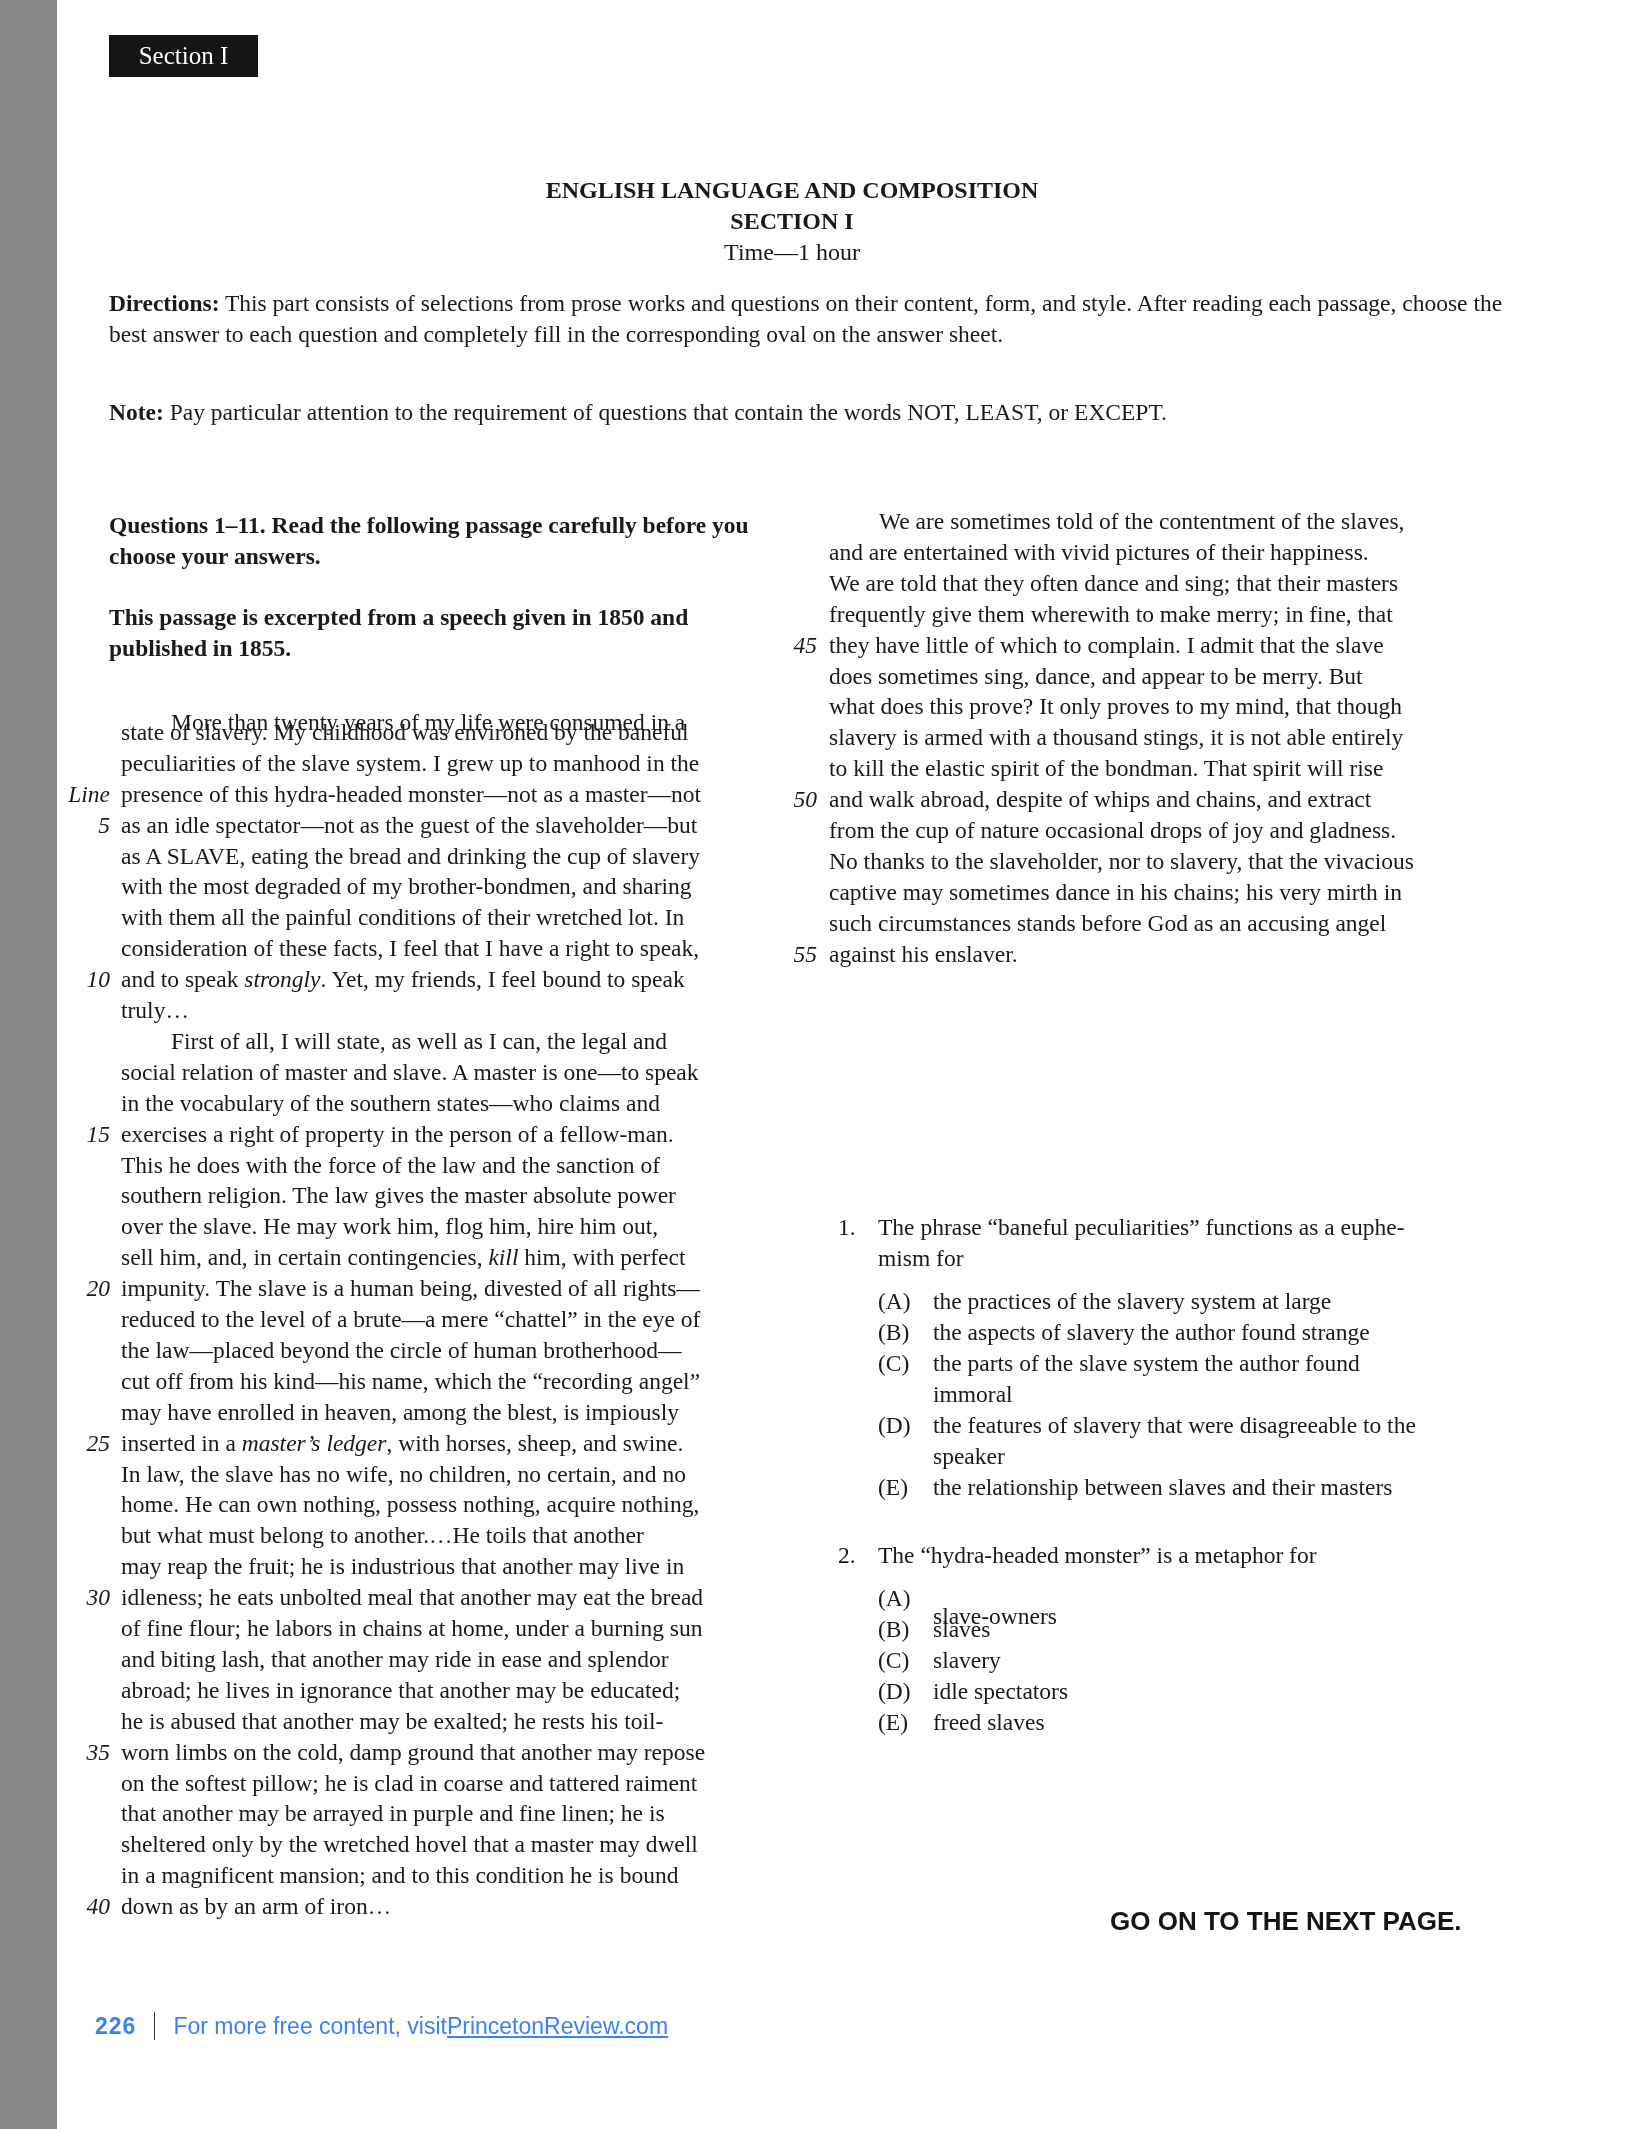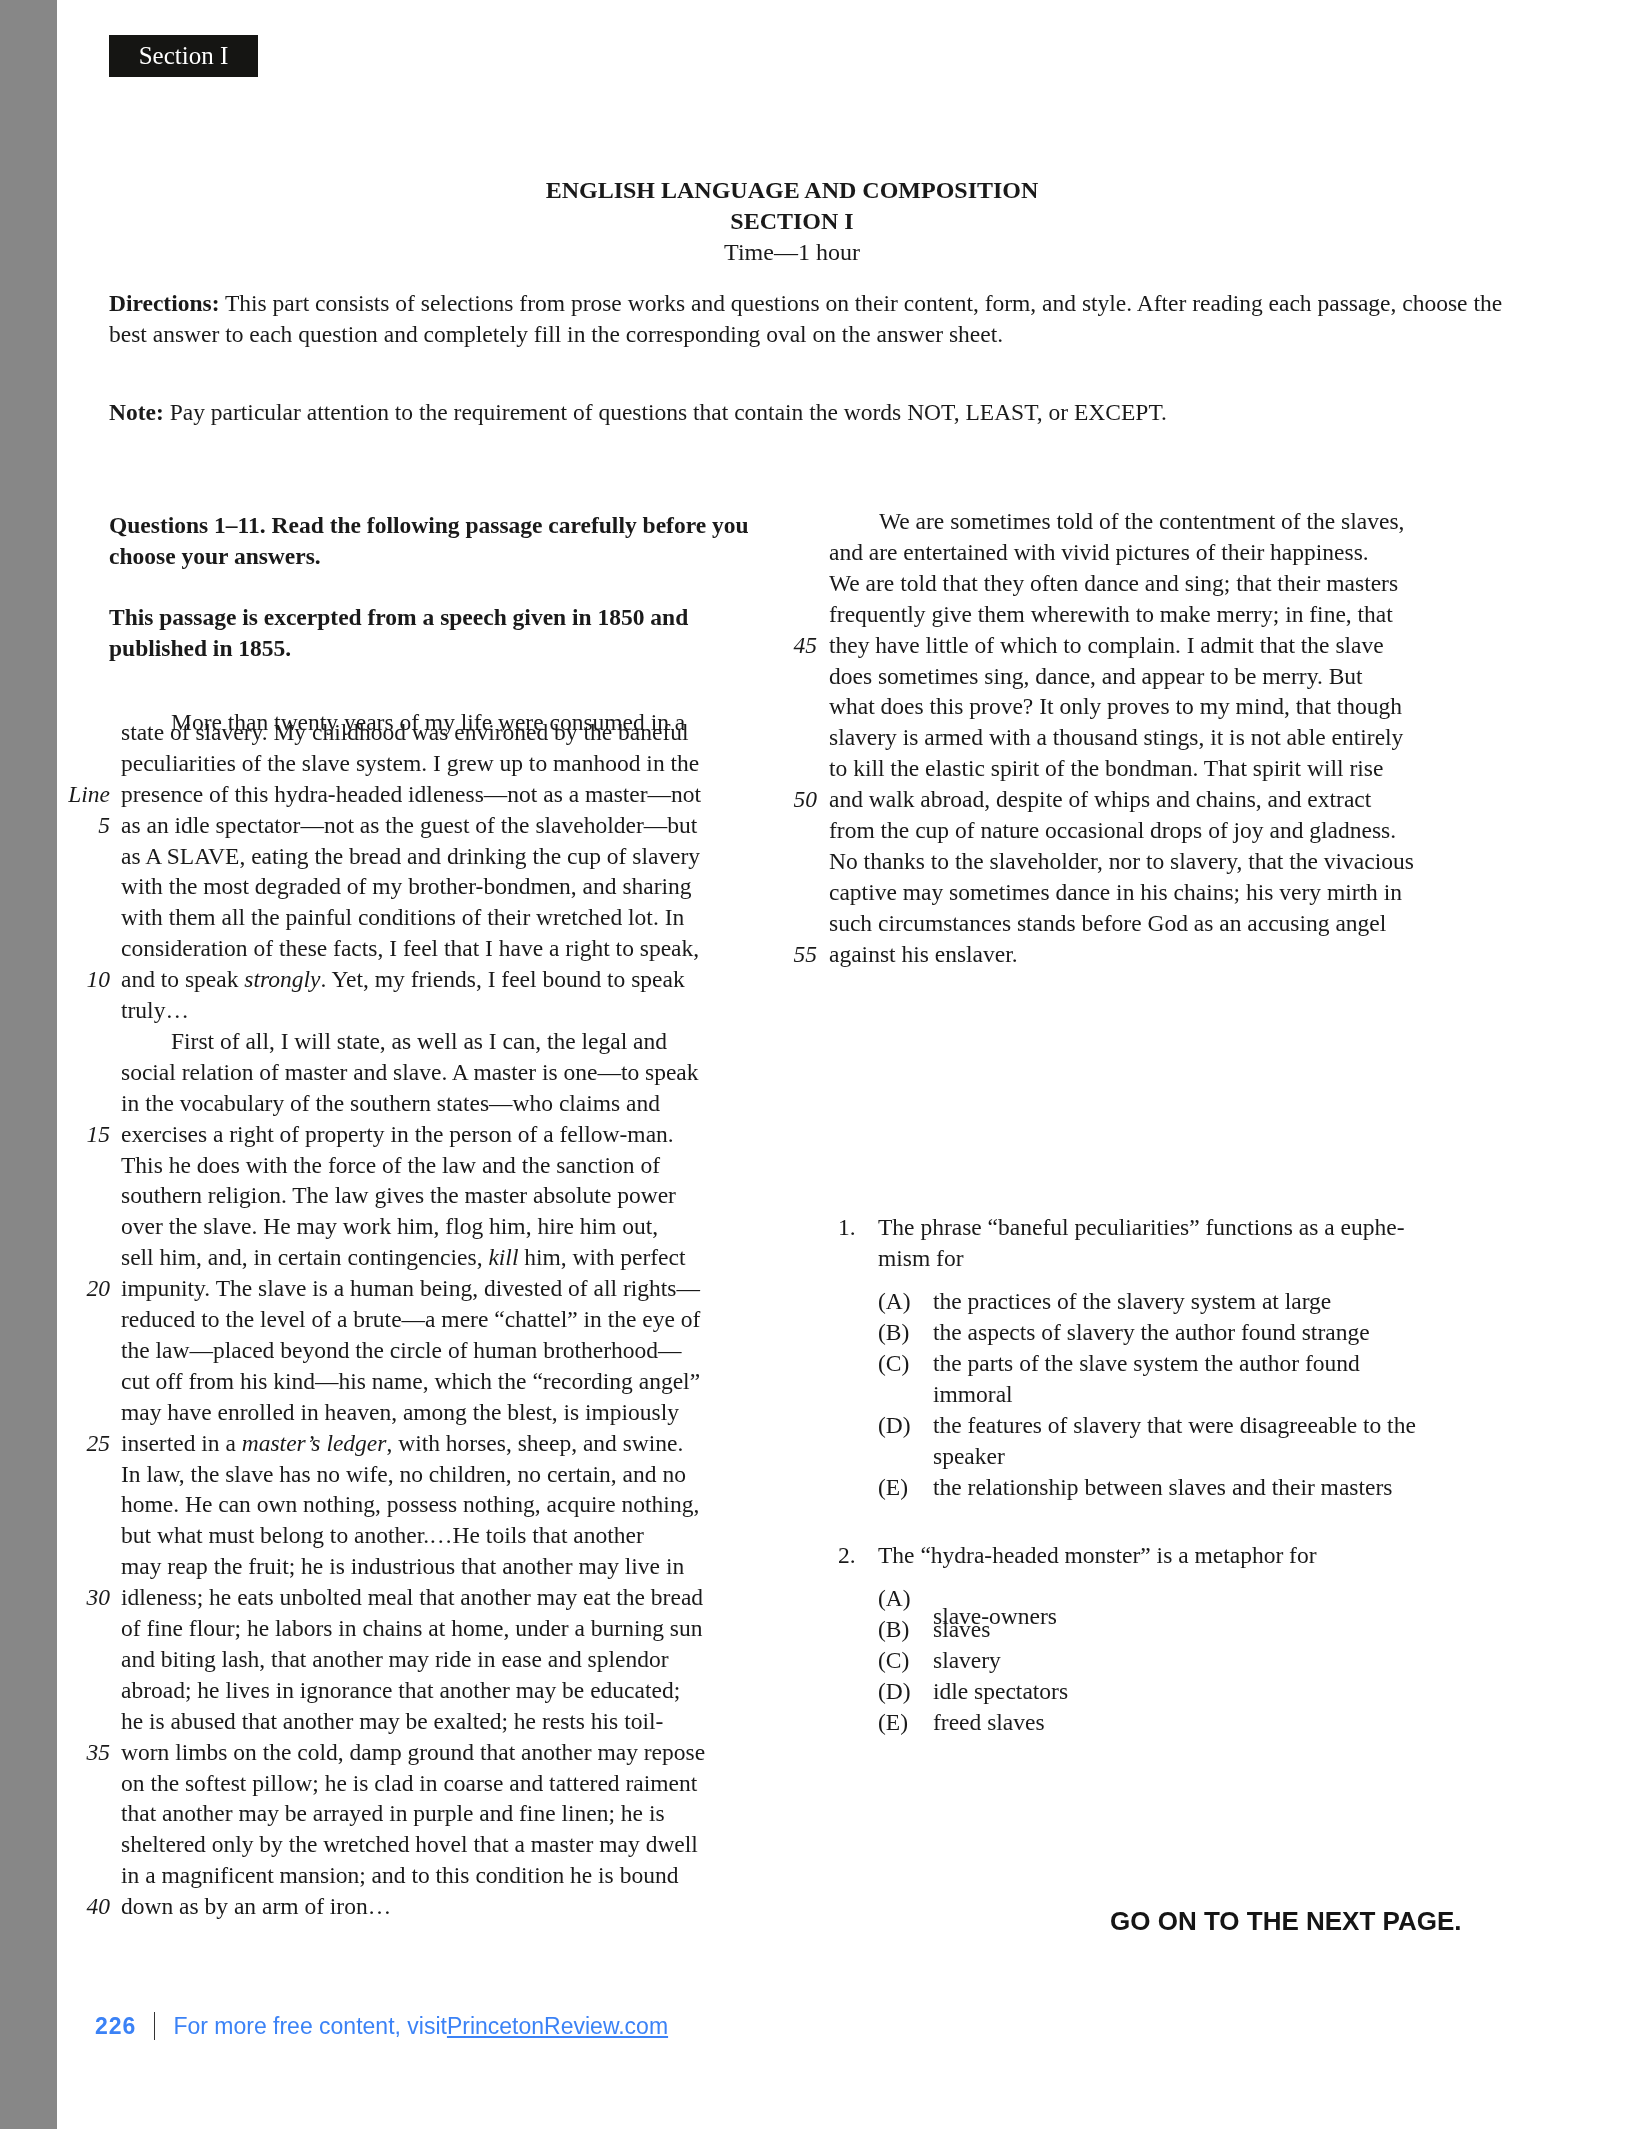--- a/index.html
+++ b/index.html
@@ -61,21 +61,21 @@
 <div class="para directions"><b>Directions:</b><span> This part consists of selections from prose works and questions on their content, form, and style. After reading each passage, choose the best answer to each question and completely fill in the corresponding oval on the answer sheet.</span></div>
 <div class="para note"><b>Note:</b><span> Pay particular attention to the requirement of questions that contain the words NOT, LEAST, or EXCEPT.</span></div>
 
 <div class="intro intro1">Questions 1–11. Read the following passage carefully before you choose your answers.</div>
 <div class="intro intro2">This passage is excerpted from a speech given in 1850 and published in 1855.</div>
 
 <div class="left-col" id="left-col">
     <div class="pline indent" style="top: 686px; margin-top: 21px;">More than twenty years of my life were consumed in a</div>
     <div class="pline" style="top: 716.9px;">state of slavery. My childhood was environed by the baneful</div>
     <div class="pline" style="top: 747.8px;">peculiarities of the slave system. I grew up to manhood in the</div>
-    <div class="pline" style="top: 778.7px;">presence of this hydra-headed idleness—not as a master—not</div>
+    <div class="pline" style="top: 778.7px;">presence of this hydra-headed monster—not as a master—not</div>
     <div class="lnum" style="top: 778.7px;">Line</div>
     <div class="pline" style="top: 809.6px;">as an idle spectator—not as the guest of the slaveholder—but</div>
     <div class="lnum" style="top: 809.6px;">5</div>
     <div class="pline" style="top: 840.5px;">as A SLAVE, eating the bread and drinking the cup of slavery</div>
     <div class="pline" style="top: 871.4px;">with the most degraded of my brother-bondmen, and sharing</div>
     <div class="pline" style="top: 902.3px;">with them all the painful conditions of their wretched lot. In</div>
     <div class="pline" style="top: 933.2px;">consideration of these facts, I feel that I have a right to speak,</div>
     <div class="pline" style="top: 964.1px;"><span>and to speak </span><i>strongly</i><span>. Yet, my friends, I feel bound to speak</span></div>
     <div class="lnum" style="top: 964.1px;">10</div>
     <div class="pline" style="top: 995px;">truly…</div>

